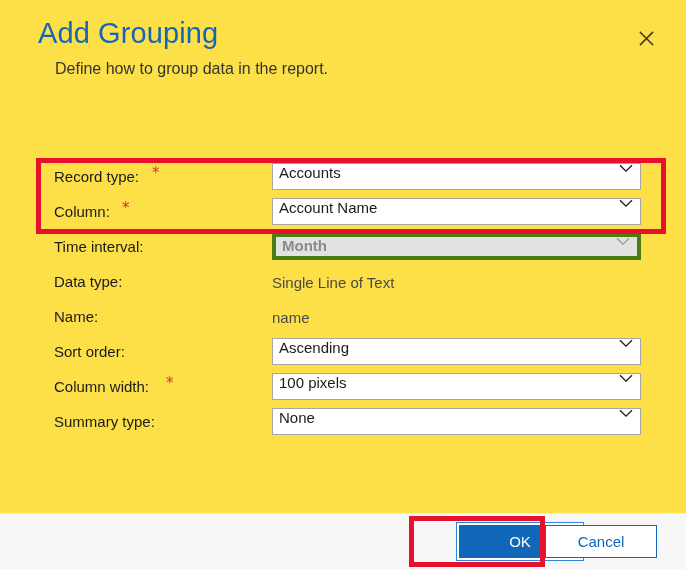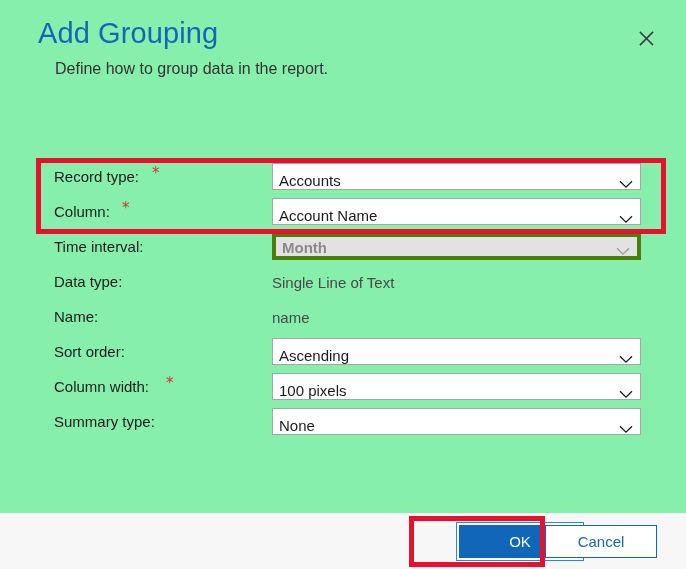--- a/index.html
+++ b/index.html
@@ -13,21 +13,21 @@
     font-family: "Liberation Sans", sans-serif;
     overflow: hidden;
     position: relative;
     -webkit-font-smoothing: antialiased;
   }
 
   
   .dialog {
     position: absolute;
     inset: 0;
-    background: #86efac;
+    background: #fde047;
     padding-left: 11px;
   }
 
   
   .header {
     position: absolute;
     left: 0; top: 0;
     width: 686px;
     height: 100px;
   }
@@ -102,21 +102,21 @@
   .dropdown {
     position: absolute;
     left: 272px;
     top: 3px;
     width: 369px;
     height: 27px;
     box-sizing: border-box;
     border: 1px solid #a6a6a6;
     background: #ffffff;
     display: flex;
-    align-items: flex-end;
+    align-items: flex-start;
     cursor: pointer;
   }
   .dropdown .dd-value {
     font-size: 15px;
     color: #1b1b1b;
     padding-left: 6px;
     flex: 1;
     white-space: nowrap;
     overflow: hidden;
   }

